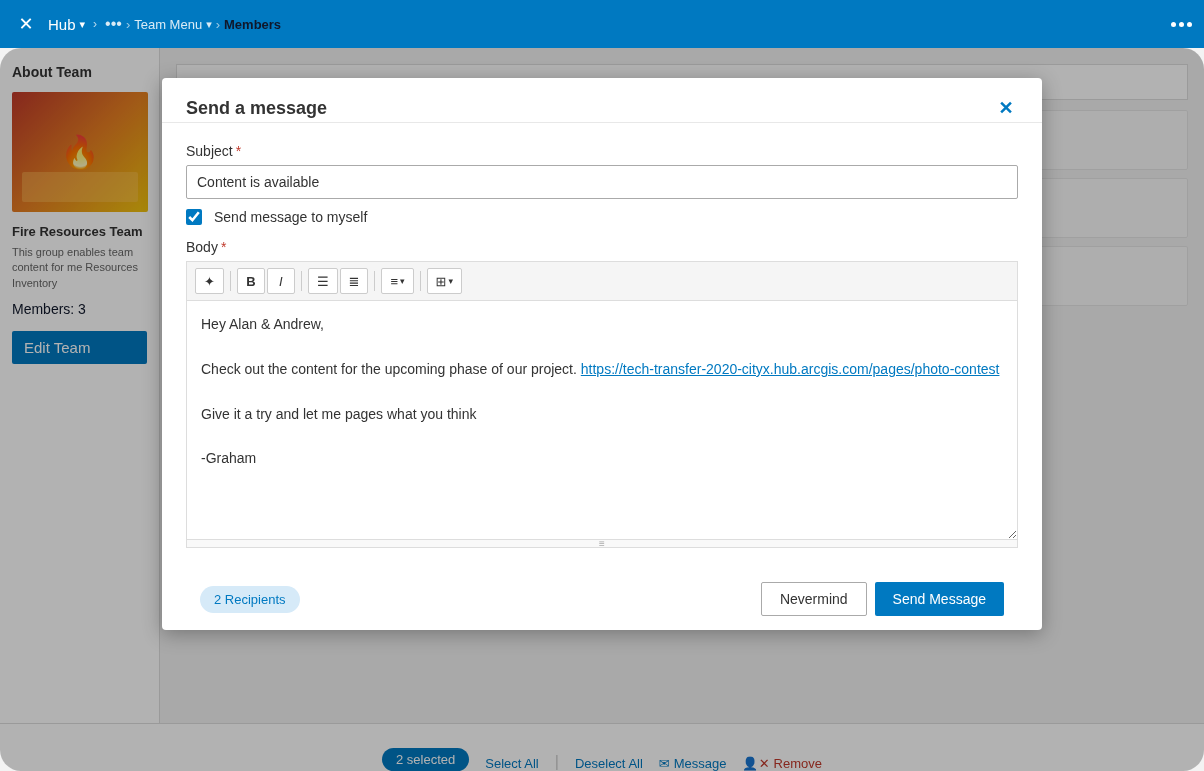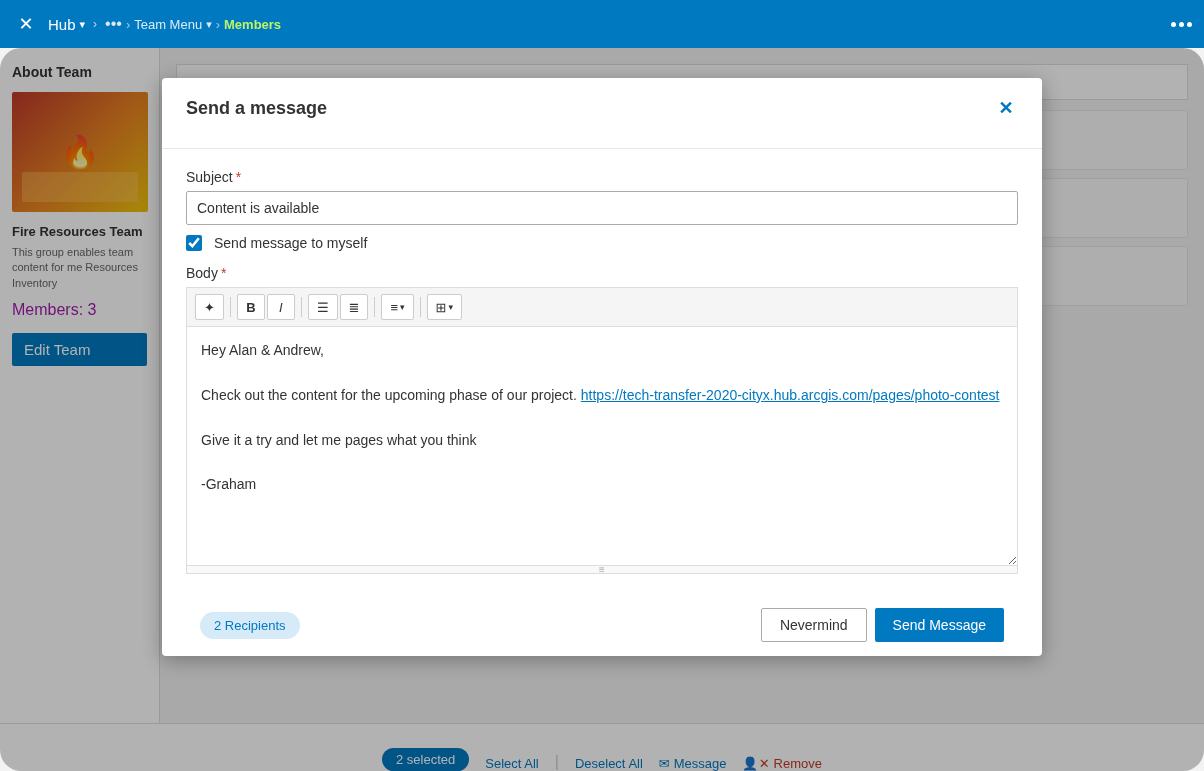--- a/index.html
+++ b/index.html
@@ -23,21 +23,21 @@
     .top-nav-close { font-size: 18px; cursor: pointer; display: flex; align-items: center; justify-content: center; width: 28px; height: 28px; }
     .top-nav-hub { display: flex; align-items: center; gap: 4px; font-size: 15px; font-weight: 500; cursor: pointer; }
     .top-nav-sep { opacity: 0.7; font-size: 12px; }
     .top-nav-dots { margin-left: auto; display: flex; gap: 3px; }
     .top-nav-dot { width: 5px; height: 5px; background: white; border-radius: 50%; }
 
     
     .breadcrumb { display: flex; align-items: center; gap: 4px; font-size: 13px; color: rgba(255,255,255,0.85); }
     .breadcrumb span { cursor: pointer; }
     .breadcrumb-arrow { opacity: 0.7; }
-    .breadcrumb-current { font-weight: 600; color: #bef264; }
+    .breadcrumb-current { font-weight: 600; color: #0f172a; }
 
     
     .main-bg {
       position: absolute;
       top: 48px;
       left: 0;
       width: 1204px;
       height: calc(771px - 48px);
       background: #f3f3f3;
       overflow: hidden;
@@ -74,21 +74,21 @@
       bottom: 10px;
       left: 10px;
       right: 10px;
       height: 30px;
       background: rgba(255,200,100,0.4);
       border-radius: 2px;
     }
     .fire-icon { font-size: 32px; }
     .left-panel-name { font-size: 13px; font-weight: 700; color: #333; margin-bottom: 6px; }
     .left-panel-desc { font-size: 11px; color: #666; line-height: 1.4; margin-bottom: 10px; }
-    .left-panel-members { font-size: 16px; color: #a21caf; margin-bottom: 14px; }
+    .left-panel-members { font-size: 14px; color: #0f172a; margin-bottom: 14px; }
     .edit-team-btn {
       background: #0079c1;
       color: white;
       border: none;
       padding: 8px 12px;
       font-size: 15px;
       cursor: pointer;
       border-radius: 2px;
       width: 100%;
       text-align: left;
@@ -152,21 +152,21 @@
       background: white;
       width: 880px;
       border-radius: 4px;
       box-shadow: 0 4px 20px rgba(0,0,0,0.3);
       overflow: hidden;
     }
     .modal-header {
       display: flex;
       align-items: center;
       justify-content: space-between;
-      padding: 18px 24px 28px;
+      padding: 18px 24px 2px;
       border-bottom: 1px solid #e8e8e8;
     }
     .modal-title { font-size: 18px; font-weight: 600; color: #333; }
     .modal-close {
       width: 24px;
       height: 24px;
       display: flex;
       align-items: center;
       justify-content: center;
       cursor: pointer;

